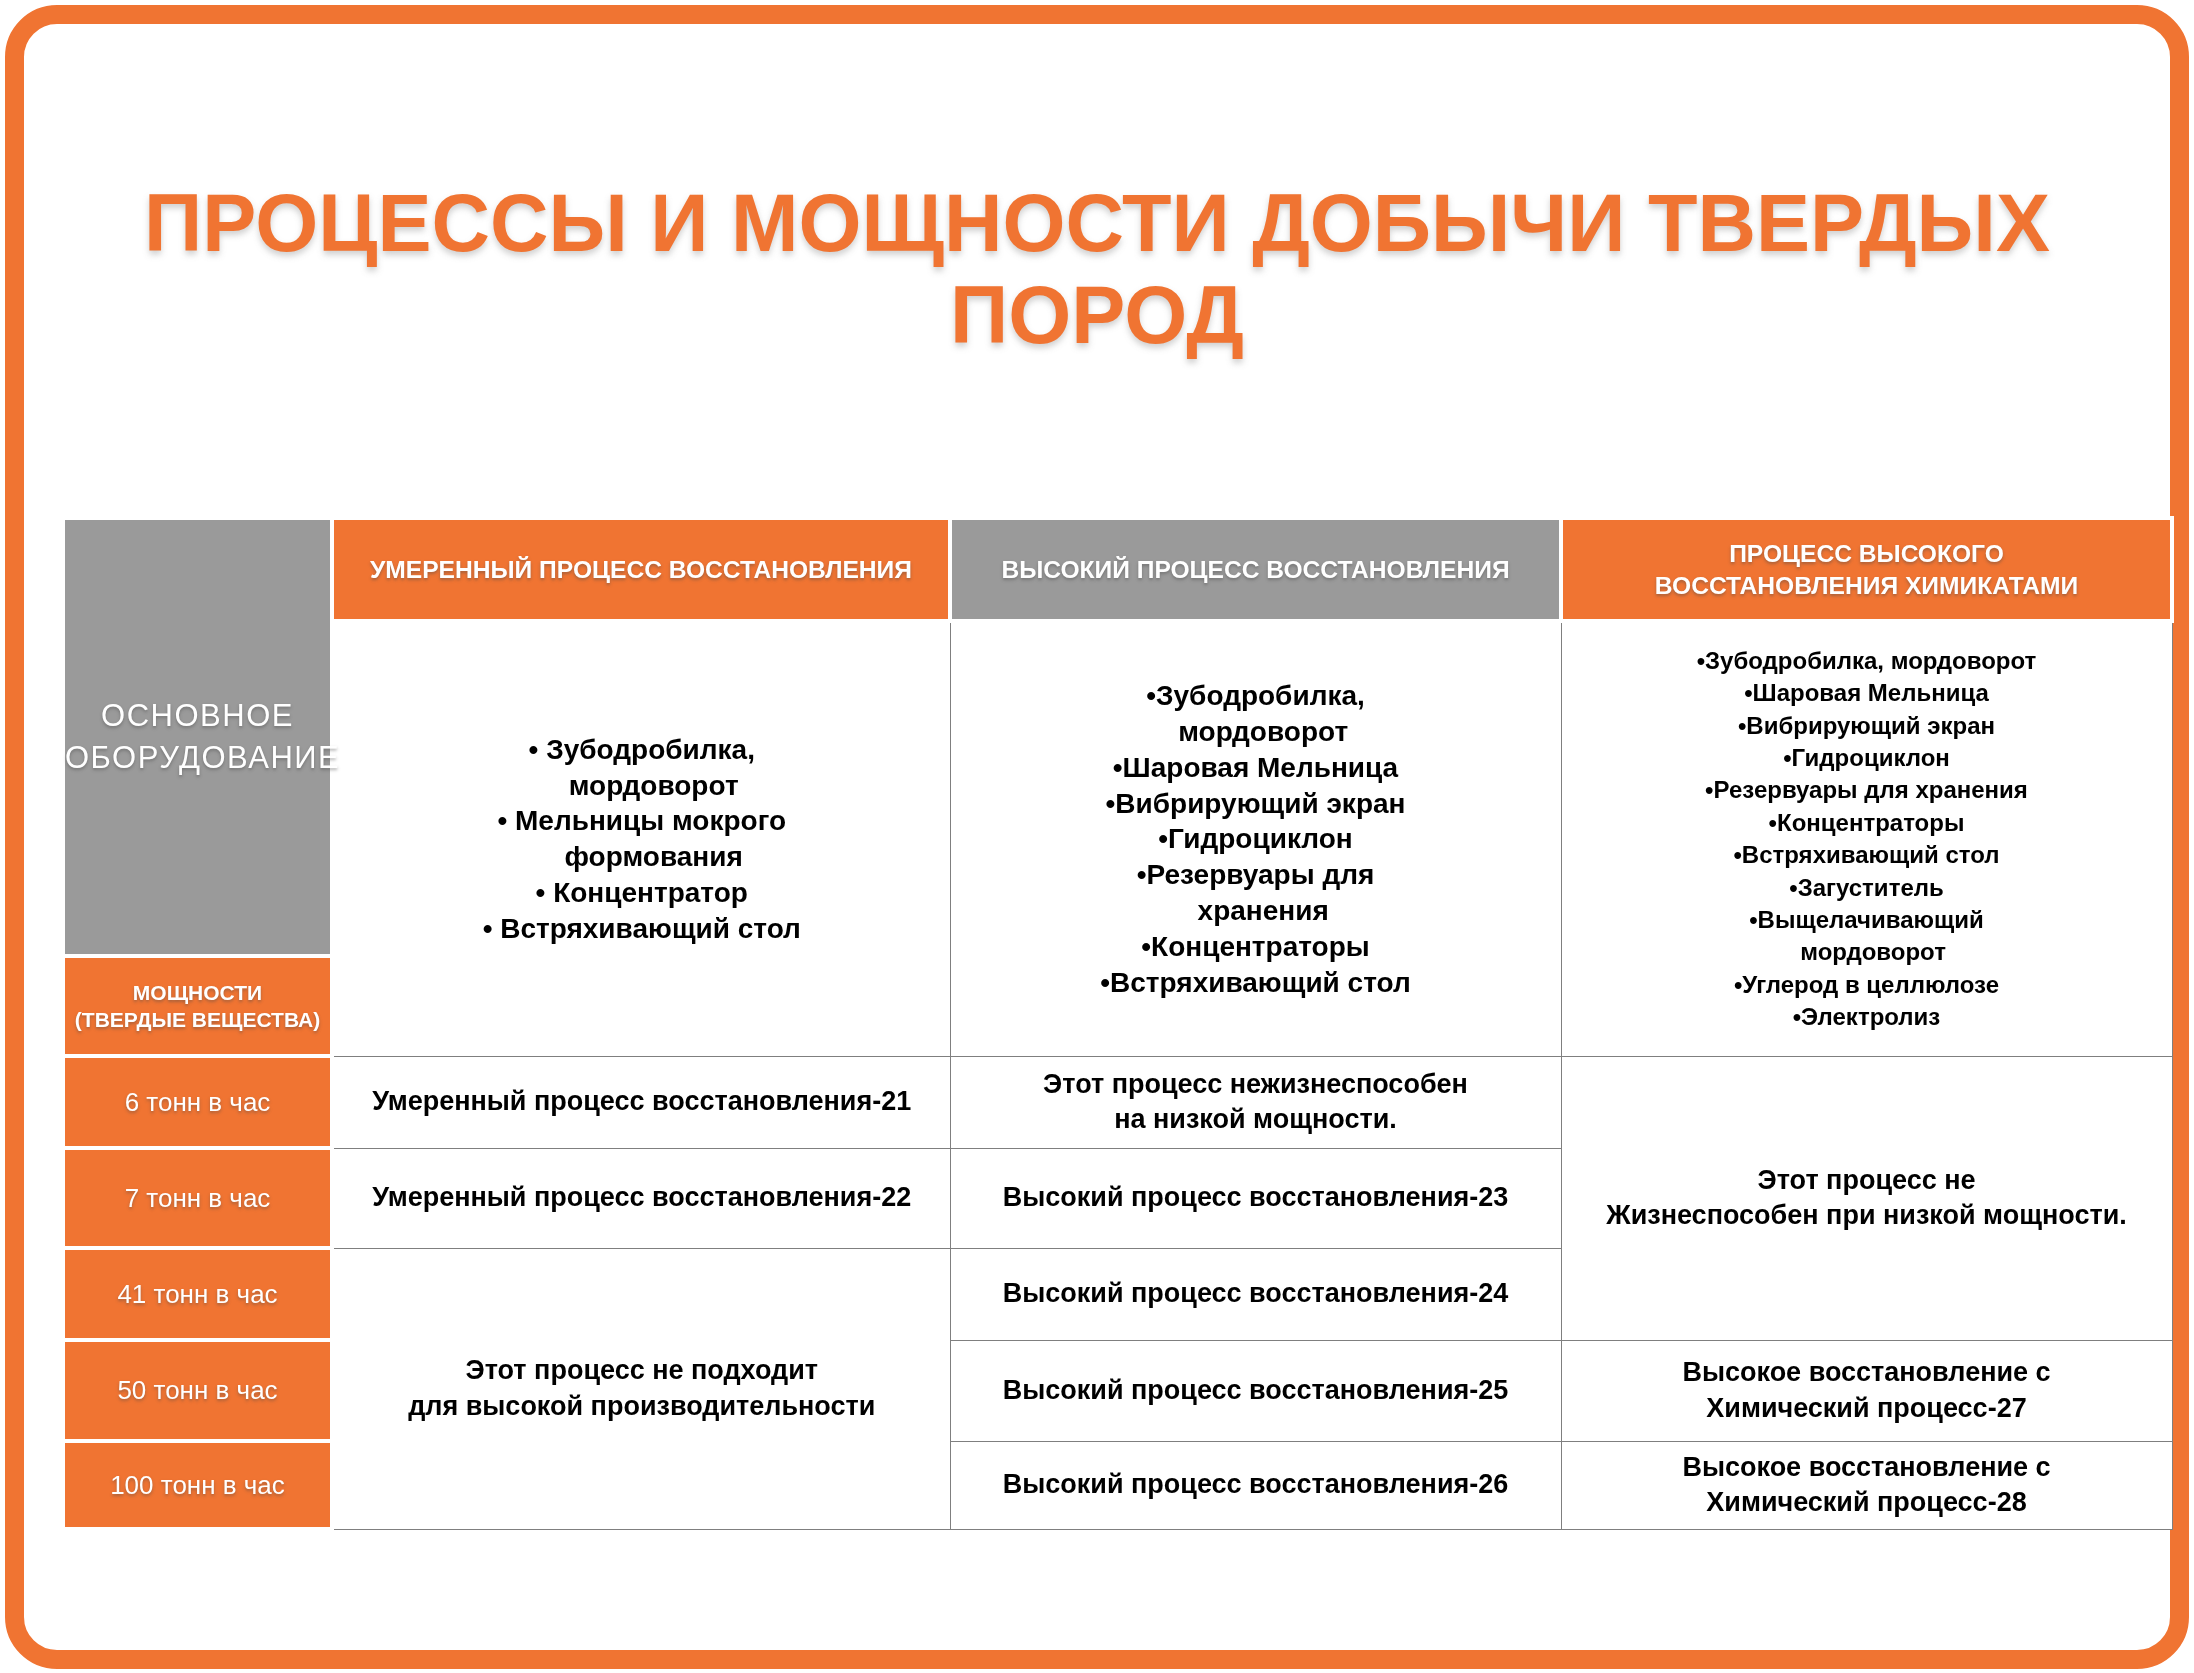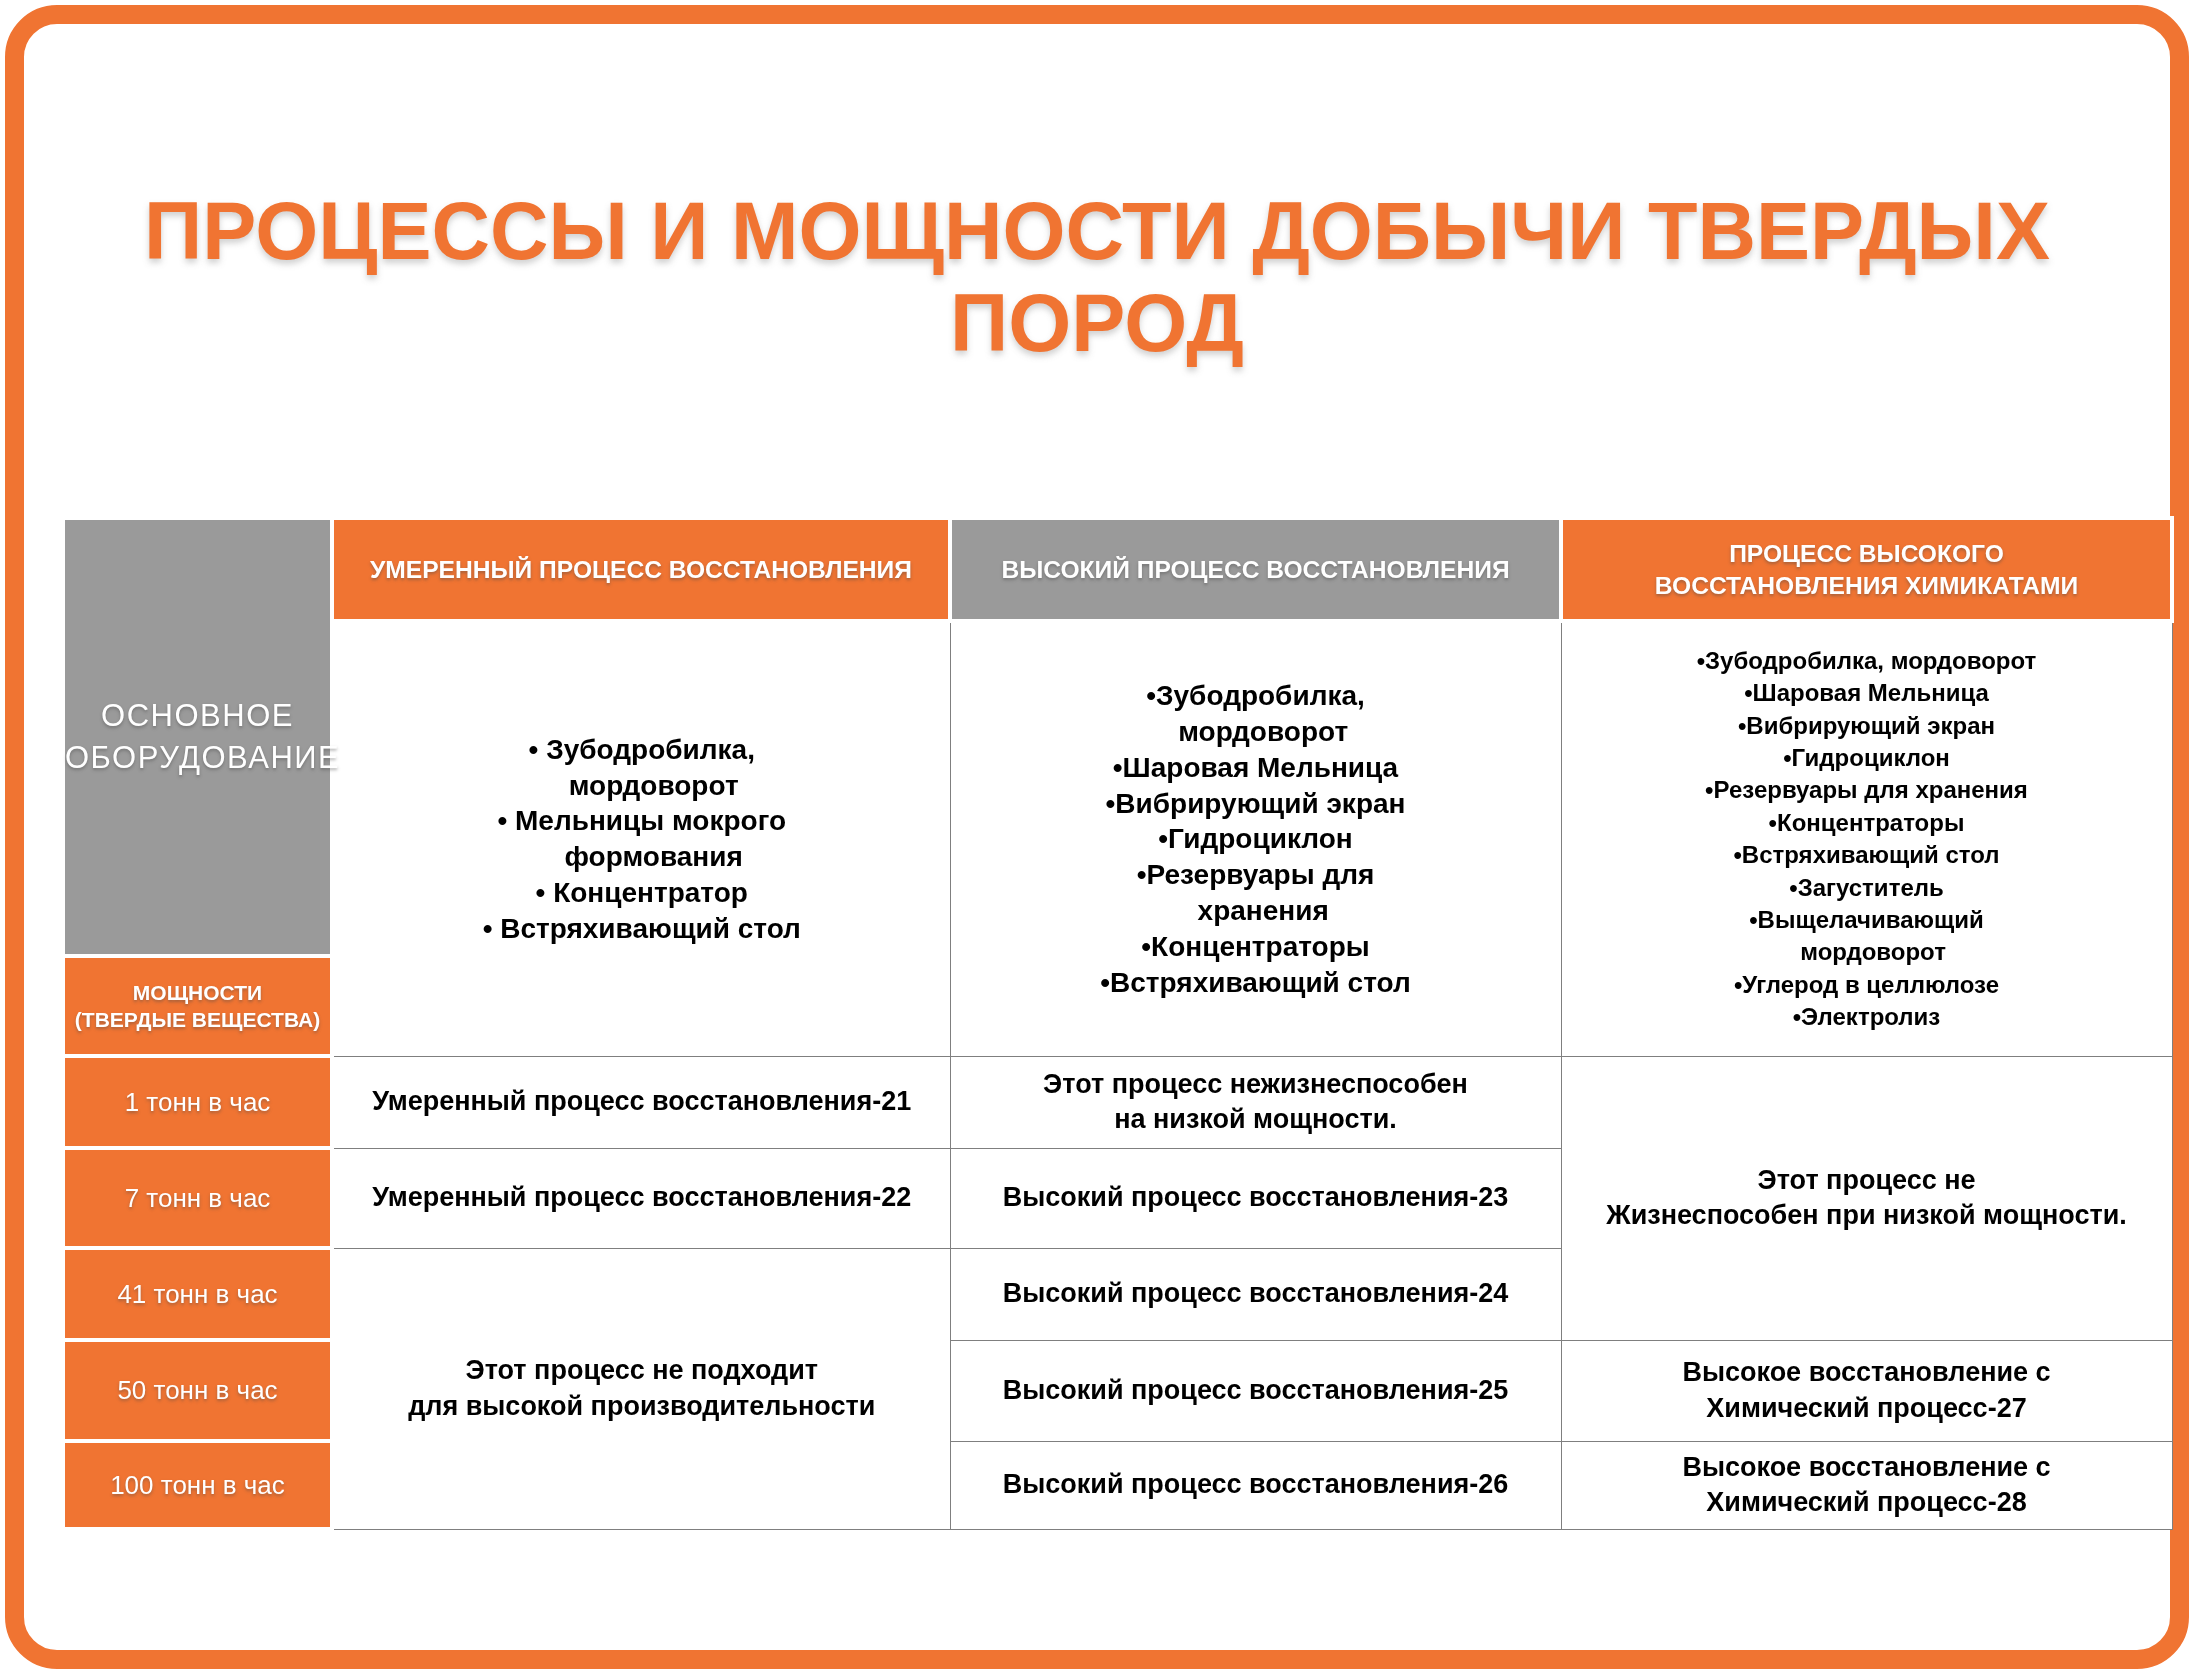--- a/index.html
+++ b/index.html
@@ -18,21 +18,21 @@
   .frame{
     position:absolute;
     inset:4.6px;
     border:19px solid var(--orange);
     border-radius:52px;
     pointer-events:none;
   }
   .title{
     position:absolute;
     top:177px;left:0;right:0;
-    margin:8px;
+    margin:0;
     text-align:center;
     font-size:81px;
     line-height:92px;
     font-weight:bold;
     color:var(--orange);
     white-space:pre-line;
     text-shadow:0 3.8px 6.1px rgba(120,120,120,0.35);
   }
   table.matrix{
     position:absolute;
@@ -119,21 +119,21 @@
         <td class="plain" rowspan="2">
           <ul class="equip equip-chemical"><li>Зубодробилка, мордоворот</li><li>Шаровая Мельница</li><li>Вибрирующий экран</li><li>Гидроциклон</li><li>Резервуары для хранения</li><li>Концентраторы</li><li>Встряхивающий стол</li><li>Загуститель</li><li>Выщелачивающий
 мордоворот</li><li>Углерод в целлюлозе</li><li>Электролиз</li></ul>
         </td>
       </tr>
       <tr style="height:100px">
         <td class="band orange rowhead-cap prefix">МОЩНОСТИ
 (ТВЕРДЫЕ ВЕЩЕСТВА)</td>
       </tr>
       <tr style="height:92px">
-        <td class="band orange capacity">1 тонн в час</td>
+        <td class="band orange capacity">6 тонн в час</td>
         <td class="plain bodycell">Умеренный процесс восстановления-21</td>
         <td class="plain bodycell pre">Этот процесс нежизнеспособен
 на низкой мощности.</td>
         <td class="plain bodycell pre" rowspan="3">Этот процесс не
 Жизнеспособен при низкой мощности.</td>
       </tr>
       <tr style="height:100px">
         <td class="band orange capacity">7 тонн в час</td>
         <td class="plain bodycell">Умеренный процесс восстановления-22</td>
         <td class="plain bodycell">Высокий процесс восстановления-23</td>

